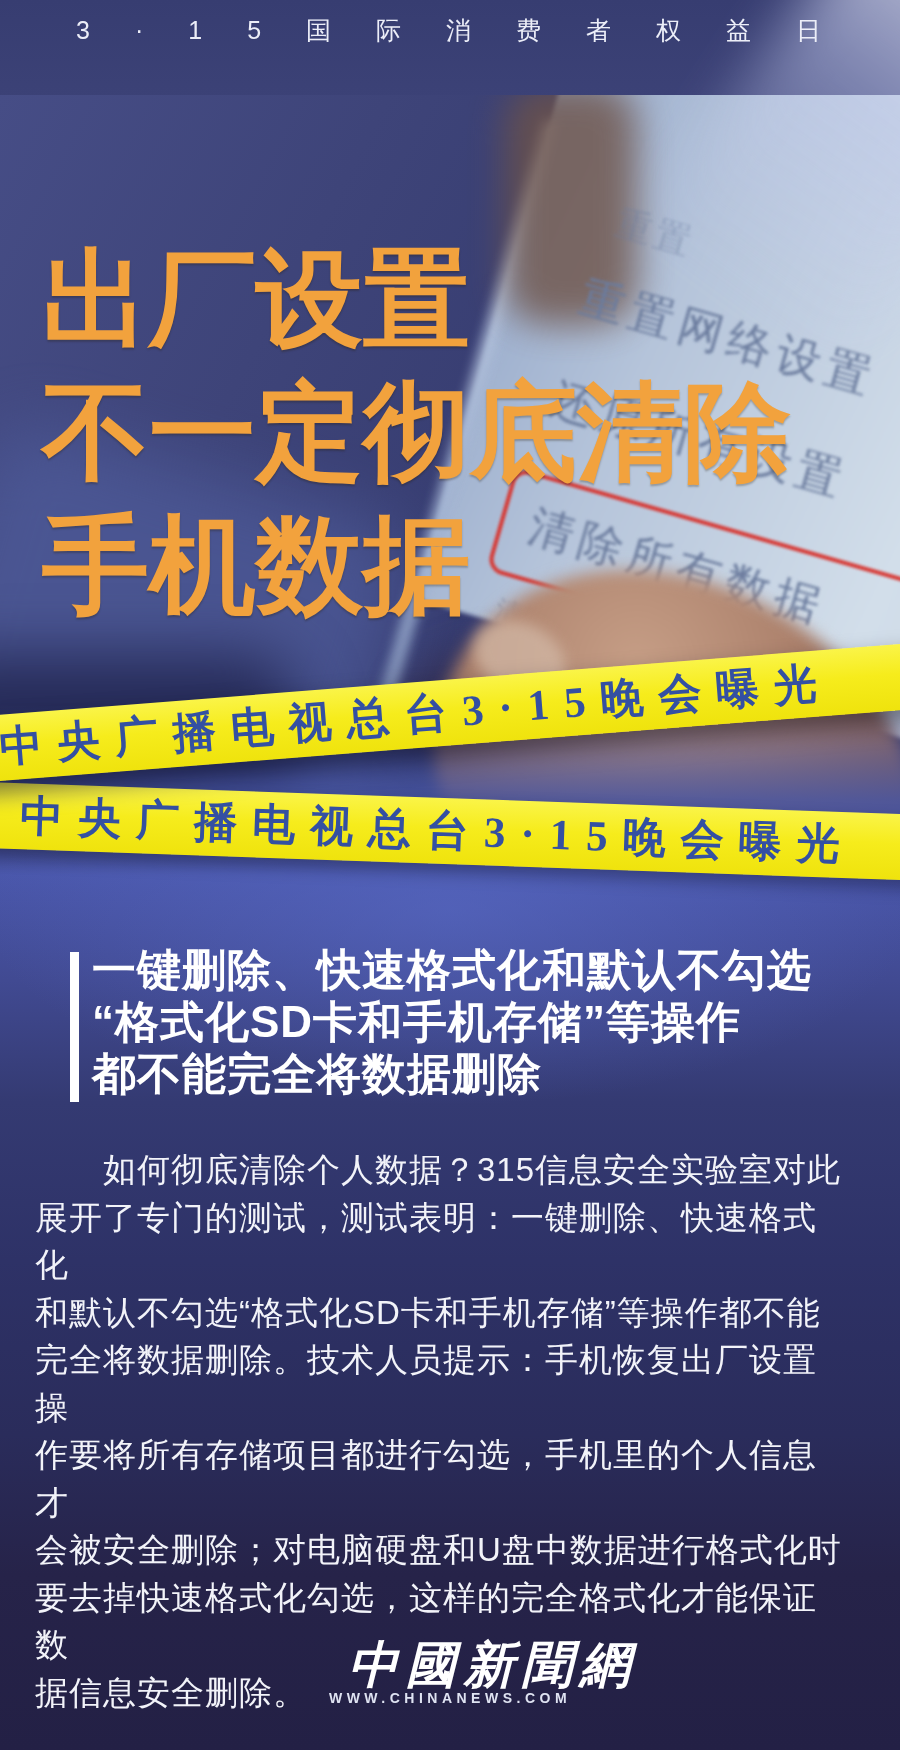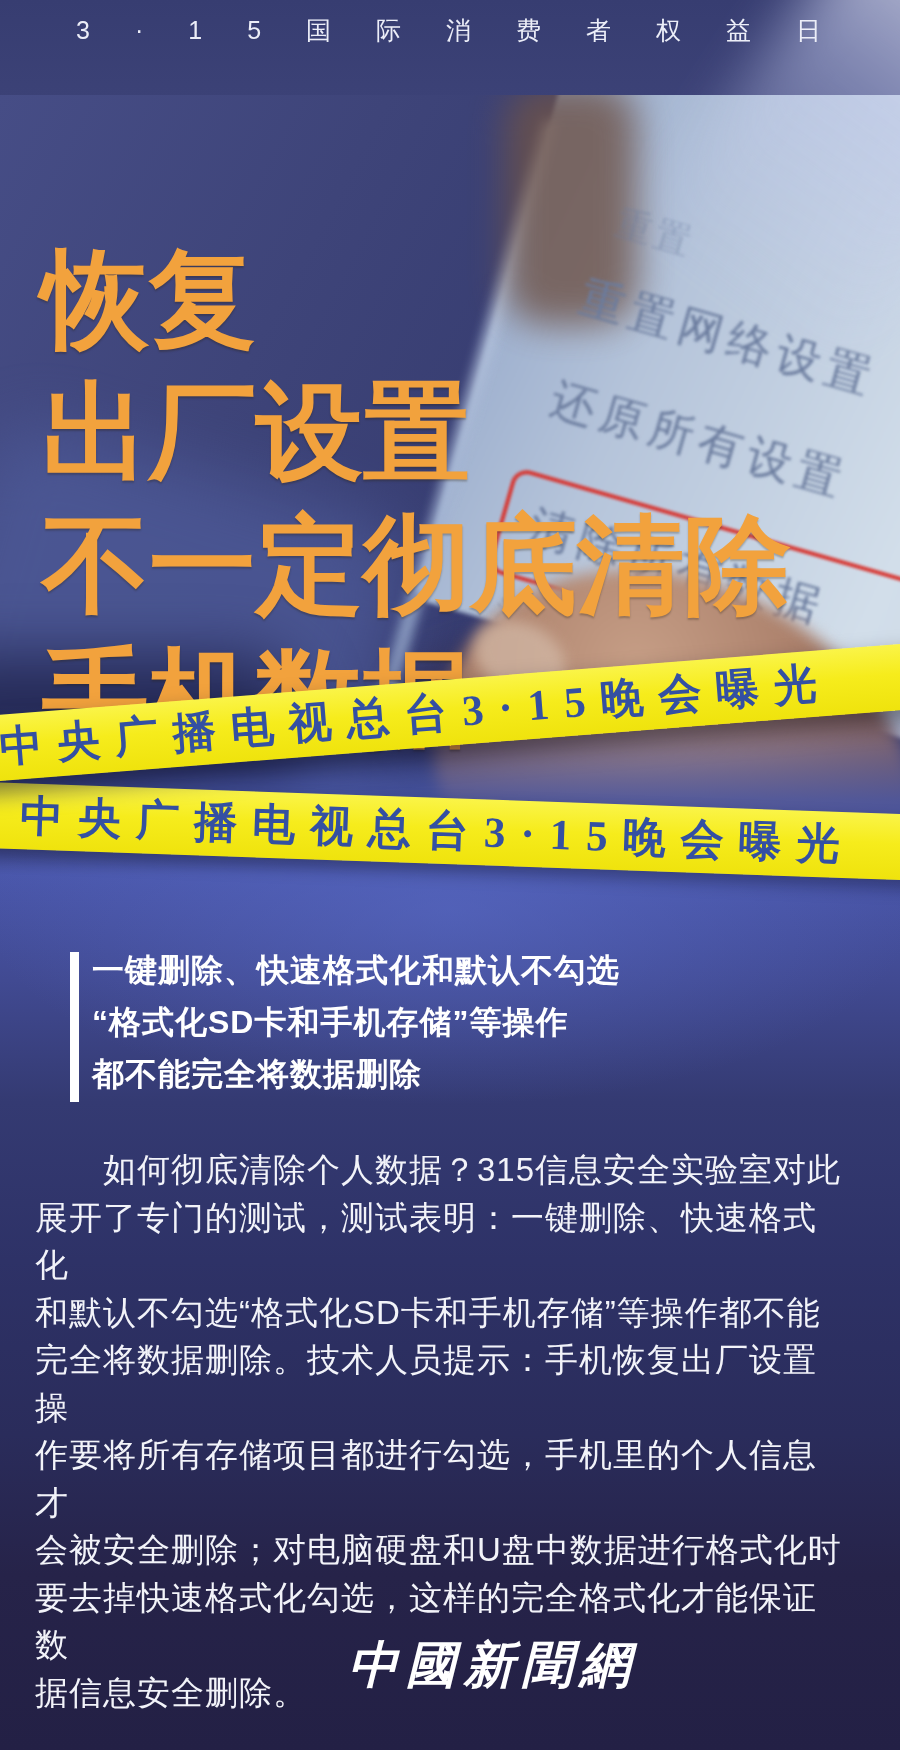--- a/index.html
+++ b/index.html
@@ -69,21 +69,21 @@
   .tape-text{font-family:"Liberation Serif",serif;font-weight:700;font-size:43px;
     letter-spacing:15px;color:#3450a2;line-height:66px;}
   .tape-b{left:-30px;top:800px;width:1010px;transform:rotate(2deg);z-index:7;padding-left:50px;
     box-shadow:0 8px 16px rgba(10,10,30,.35);}
   .tape-a{left:-40px;top:676px;width:1030px;transform:rotate(-4.5deg);z-index:8;padding-left:38px;
     box-shadow:0 12px 22px rgba(8,8,28,.5);}
 
   
   .accent-bar{position:absolute;left:70px;top:952px;width:9px;height:150px;background:#ffffff;z-index:6;}
   .article-heading{position:absolute;left:92px;top:944px;z-index:6;color:#ffffff;
-    font-weight:700;font-size:32px;line-height:52px;white-space:pre-line;letter-spacing:1px;}
+    font-weight:700;font-size:44px;line-height:52px;white-space:pre-line;letter-spacing:1px;}
   .article-paragraph{position:absolute;left:35px;top:1146px;width:815px;z-index:6;color:#f2f3f9;
     font-size:33px;line-height:47.5px;white-space:pre-line;letter-spacing:1px;font-weight:400;}
 
   
   .footer-logo{position:absolute;left:0;top:1632px;width:100%;text-align:center;z-index:6;
     color:#ffffff;font-family:"Liberation Serif",serif;font-style:italic;font-weight:700;
     font-size:50px;letter-spacing:8px;padding-left:43px;}
   .footer-url{position:absolute;left:0;top:1690px;width:100%;text-align:center;z-index:6;
     color:#dfe3f2;font-size:14px;letter-spacing:4.5px;font-weight:700;}
 </style>
@@ -115,21 +115,20 @@
       <div class="m-sub">清除数据并恢复出厂设置</div>
     </div>
 
     <div class="finger-shadow"></div>
     <div class="finger"></div>
     <div class="nail"></div>
     <div class="photo-fade"></div>
   </div>
 
   <div class="hero-title">
-    <div>恢复</div>
     <div>出厂设置</div>
     <div>不一定彻底清除</div>
     <div>手机数据</div>
   </div>
 
   <div class="tape tape-b">
     <span class="tape-text">中央广播电视总台3·15晚会曝光</span>
   </div>
   <div class="tape tape-a">
     <span class="tape-text">中央广播电视总台3·15晚会曝光</span>
@@ -142,14 +141,15 @@
   <div class="article-paragraph">　　如何彻底清除个人数据？315信息安全实验室对此
 展开了专门的测试，测试表明：一键删除、快速格式化
 和默认不勾选“格式化SD卡和手机存储”等操作都不能
 完全将数据删除。技术人员提示：手机恢复出厂设置操
 作要将所有存储项目都进行勾选，手机里的个人信息才
 会被安全删除；对电脑硬盘和U盘中数据进行格式化时
 要去掉快速格式化勾选，这样的完全格式化才能保证数
 据信息安全删除。</div>
 
   <div class="footer-logo">中國新聞網</div>
+  <div class="footer-url">WWW.CHINANEWS.COM</div>
 
 </div>
 
 </body></html>

